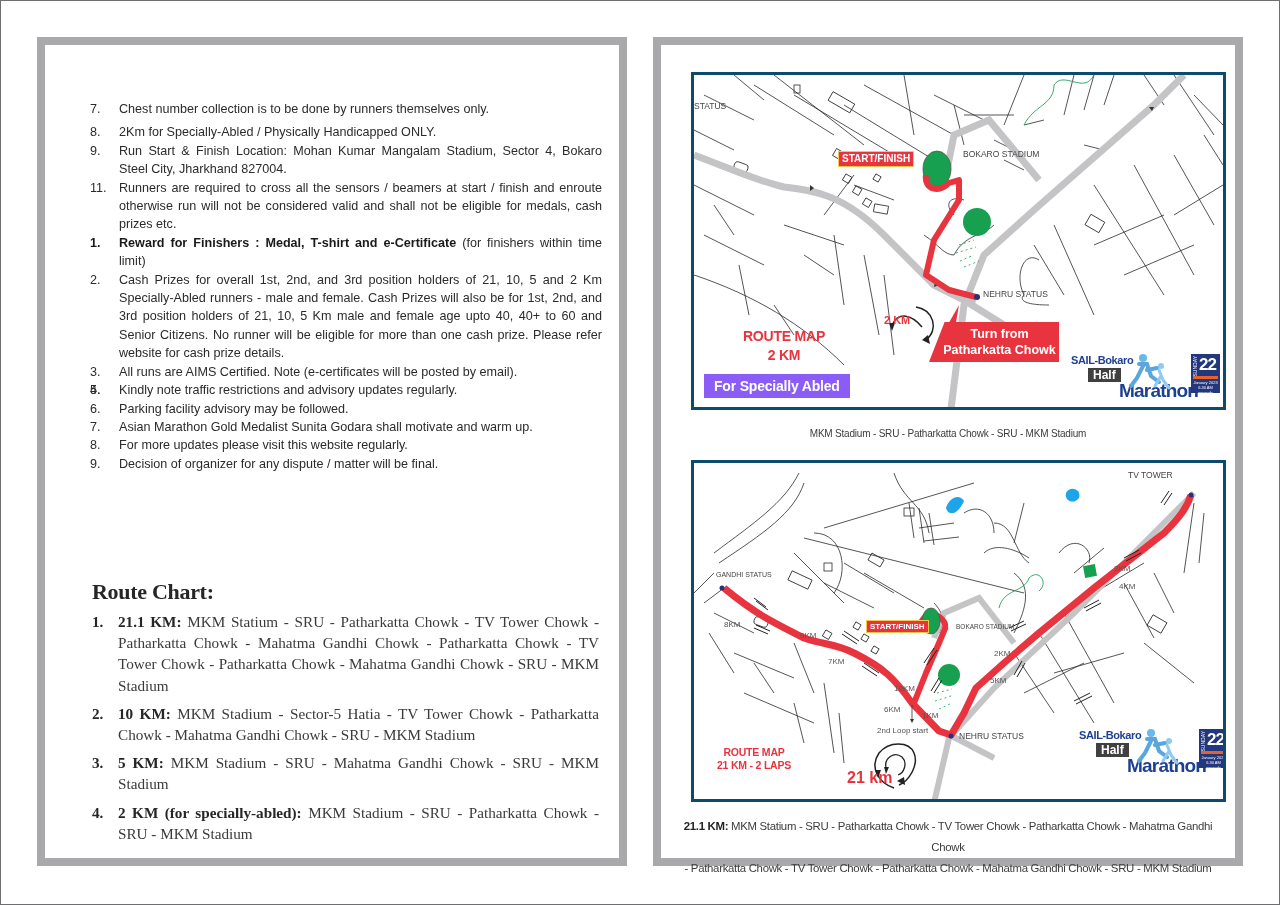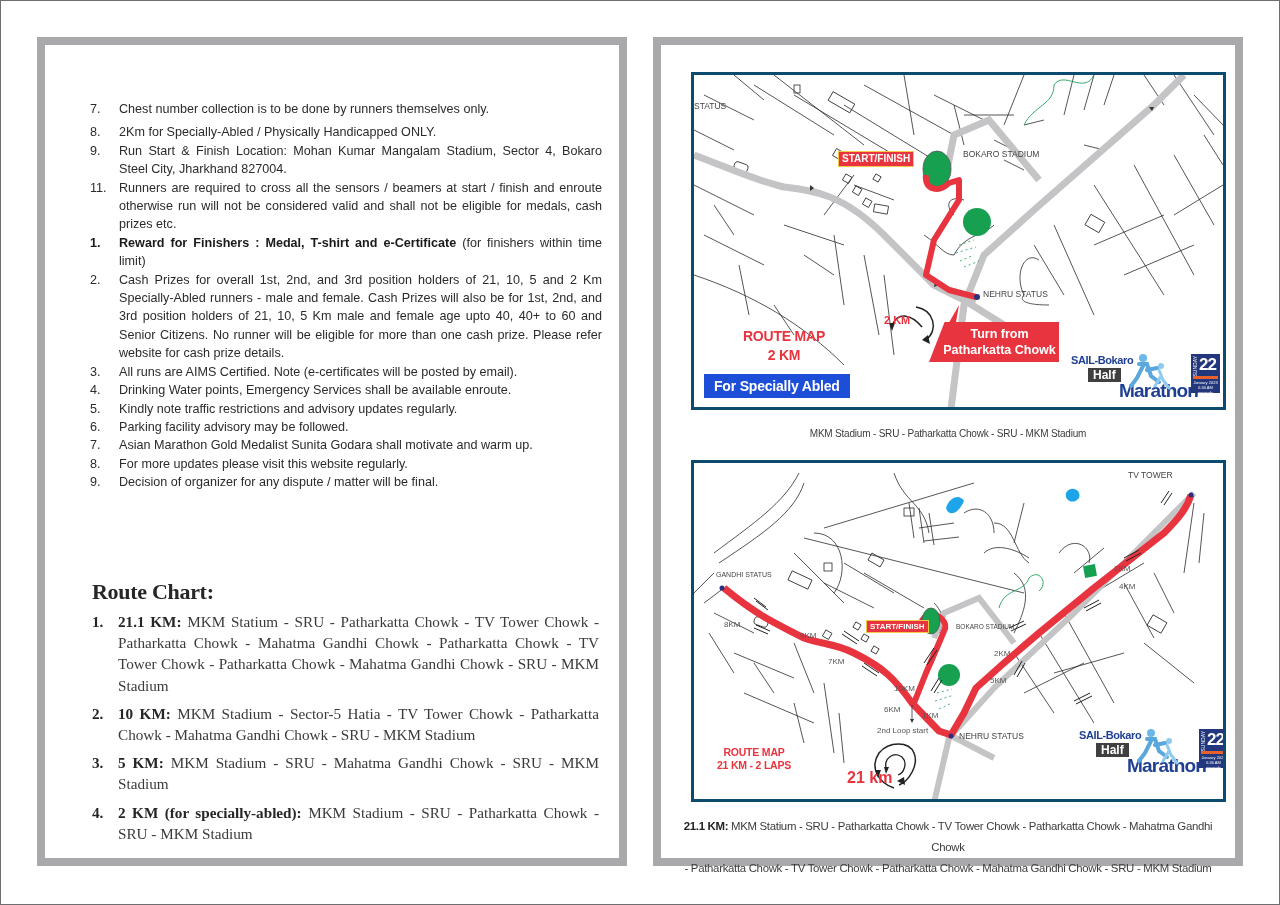--- a/index.html
+++ b/index.html
@@ -59,21 +59,21 @@
   .startfinish {
     position: absolute; background: #e8343e; color: #fff;
     font-size: 10px; font-weight: bold; padding: 1px 3px; line-height: 12px;
     border: 1px solid #f4c948;
   }
   .routemap-title {
     position: absolute; color: #e8343e; font-weight: bold; text-align: center;
     font-family: "Liberation Sans", sans-serif; letter-spacing: -0.2px;
   }
   .special-badge {
-    position: absolute; background: #1d4ed8; color: #fff; font-weight: bold;
+    position: absolute; background: #8b5cf6; color: #fff; font-weight: bold;
     font-size: 14px; padding: 4px 10px; letter-spacing: -0.2px;
   }
   .turn-callout {
     position: absolute; color: #fff; font-weight: bold; font-size: 12.5px;
     text-align: center; line-height: 16px;
   }
   .km-big { position: absolute; color: #e8343e; font-weight: bold; }
 
   .logo { position: absolute; width: 140px; height: 50px; }
   .logo .l1 { position: absolute; left: 0; top: 4px; font-size: 11px; font-weight: bold; color: #1f3f92; letter-spacing: -0.4px; }
@@ -106,21 +106,21 @@
 
 <div class="panel panel-left">
   <ul class="rules">
     <li><span class="num">7.</span><span>Chest number collection is to be done by runners themselves only.</span></li>
     <li class="gap"><span class="num">8.</span><span>2Km for Specially-Abled / Physically Handicapped ONLY.</span></li>
     <li><span class="num">9.</span><span>Run Start &amp; Finish Location: Mohan Kumar Mangalam Stadium, Sector 4, Bokaro Steel City, Jharkhand 827004.</span></li>
     <li><span class="num">11.</span><span>Runners are required to cross all the sensors / beamers at start  / finish and enroute otherwise run will not be considered valid and shall not be eligible for medals, cash prizes etc.</span></li>
     <li><b class="num">1.</b><b>Reward for Finishers : Medal, T-shirt and e-Certificate</b><span> (for finishers within time limit)</span></li>
     <li><span class="num">2.</span><span>Cash Prizes for overall 1st, 2nd, and 3rd position holders of 21, 10, 5 and 2 Km Specially-Abled runners - male and female. Cash Prizes will also be for 1st, 2nd, and 3rd position holders of 21, 10, 5 Km male and female age upto 40, 40+ to 60 and Senior Citizens. No runner will be eligible for more than one cash prize. Please refer website for cash prize details.</span></li>
     <li><span class="num">3.</span><span>All runs are AIMS Certified. Note (e-certificates will be posted by email).</span></li>
-    <li><span class="num">4.</span><span>Drinking Water points, Emergency Services shall be available enroute.</span></li>
+    <li><span class="num">4.</span></li>
     <li><span class="num">5.</span><span>Kindly note traffic restrictions and advisory updates regularly.</span></li>
     <li><span class="num">6.</span><span>Parking facility advisory may be followed.</span></li>
     <li><span class="num">7.</span><span>Asian Marathon Gold Medalist Sunita Godara shall motivate and warm up.</span></li>
     <li><span class="num">8.</span><span>For more updates please visit this website regularly.</span></li>
     <li><span class="num">9.</span><span>Decision of organizer for any dispute / matter will be final.</span></li>
   </ul>
 
   <div class="route-head">Route Chart:</div>
   <ul class="route-list">
     <li><span class="num">1.</span><b>21.1 KM:</b><span> MKM Statium - SRU - Patharkatta Chowk - TV Tower Chowk - Patharkatta Chowk - Mahatma Gandhi Chowk - Patharkatta Chowk - TV Tower Chowk - Patharkatta Chowk - Mahatma Gandhi Chowk - SRU - MKM Stadium</span></li>

